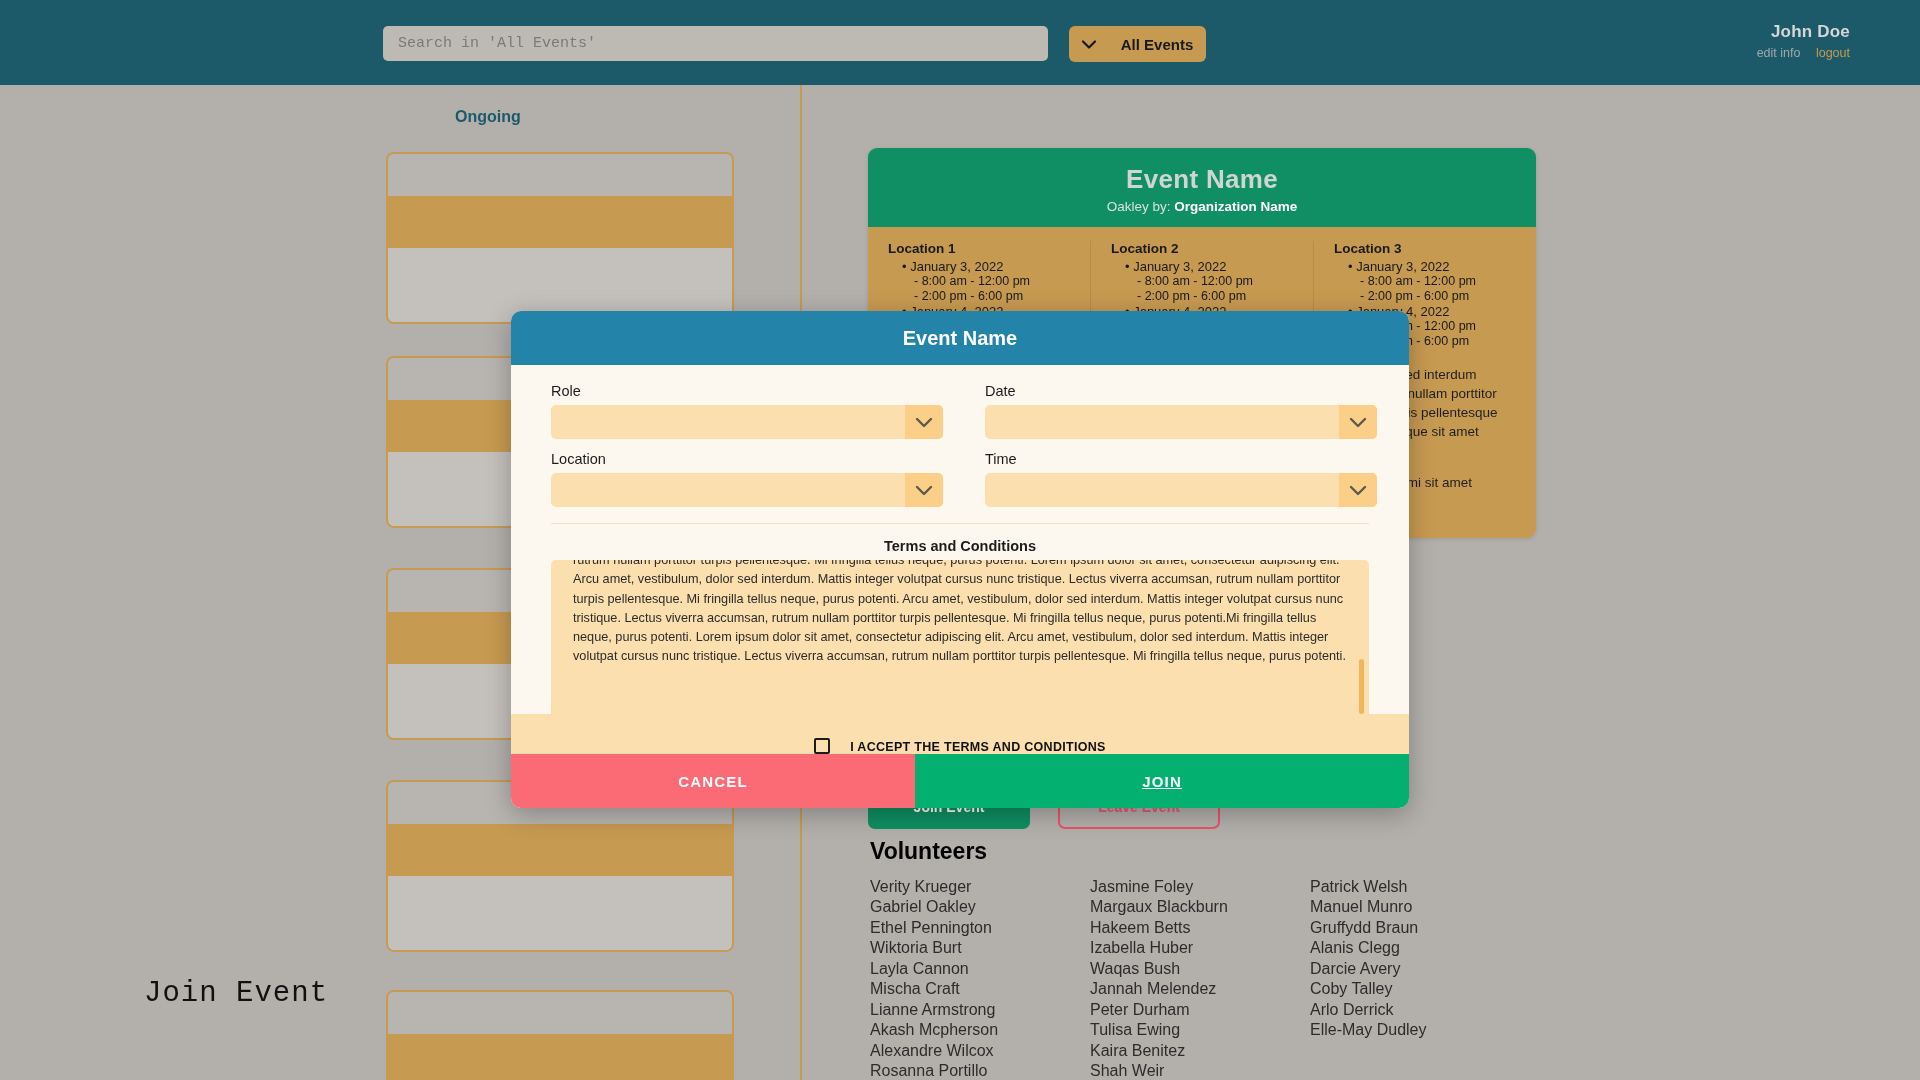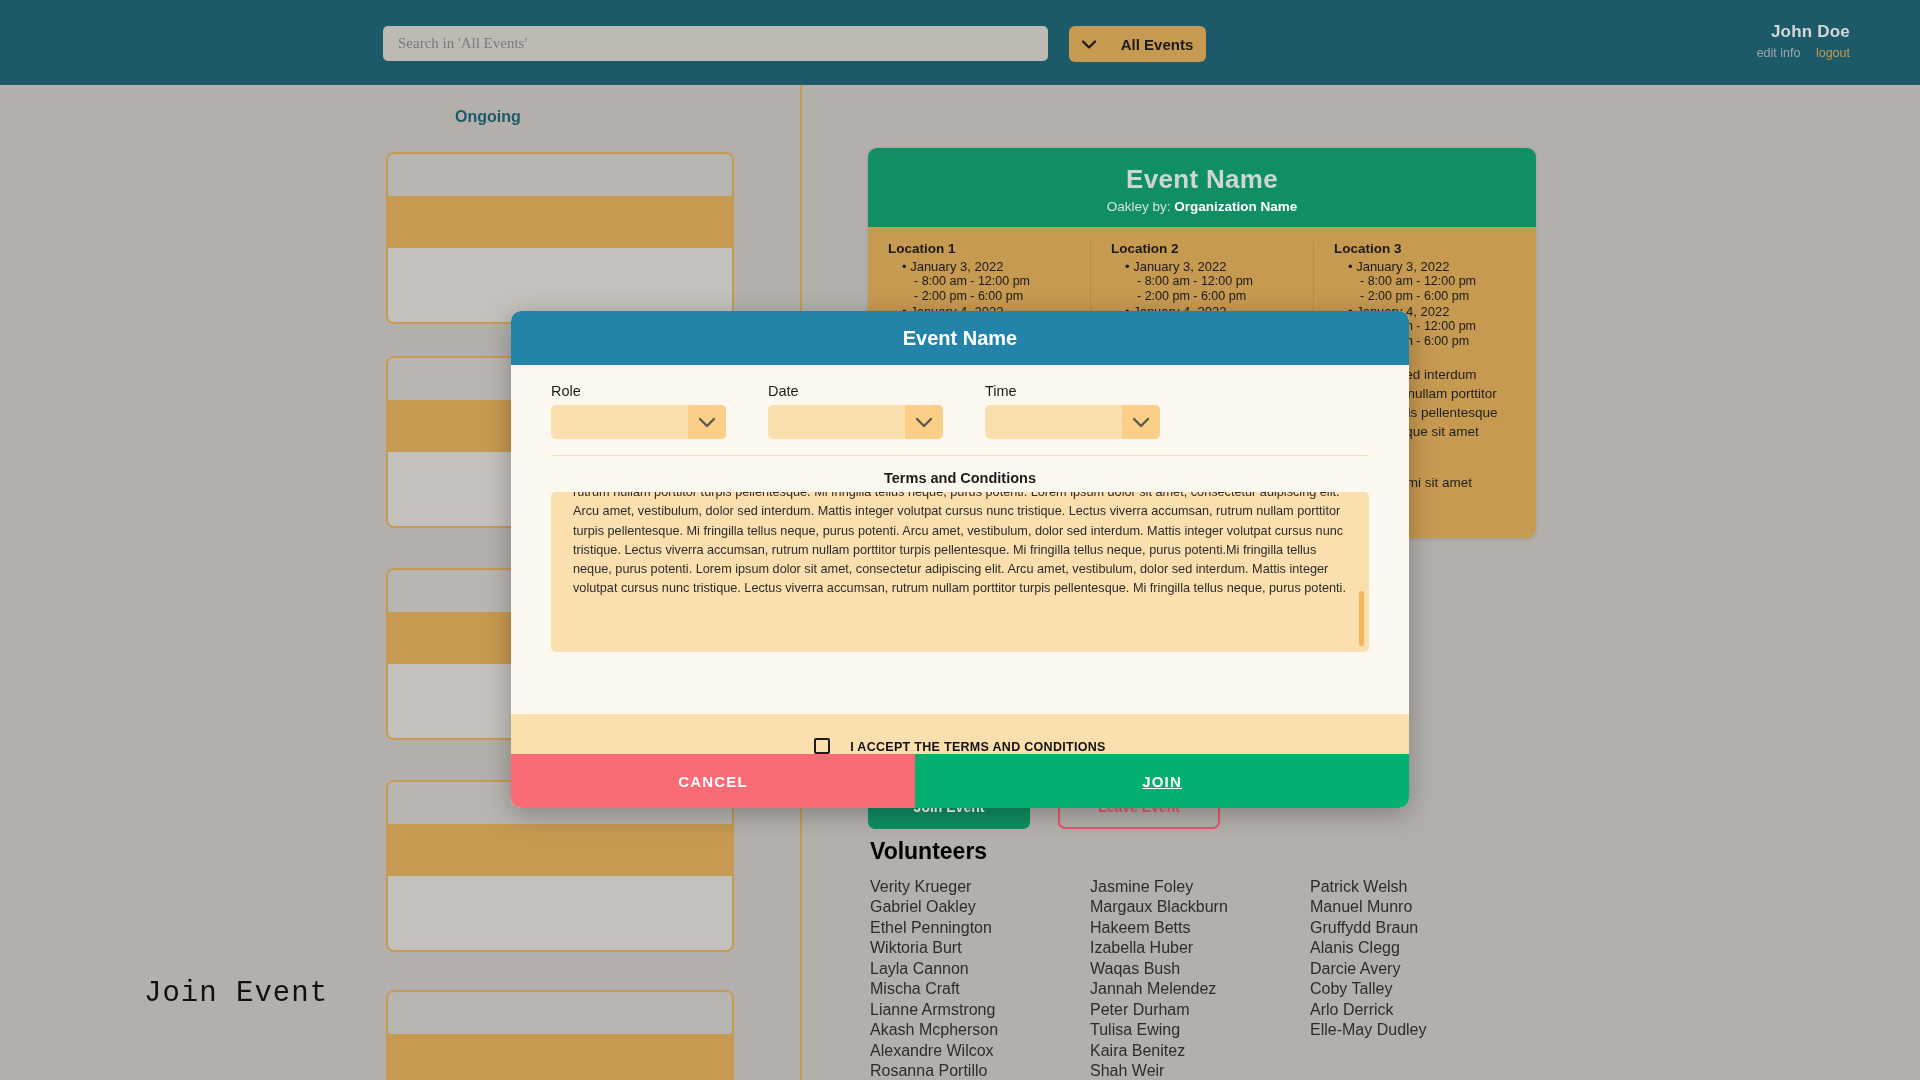--- a/index.html
+++ b/index.html
@@ -18,21 +18,21 @@
     background: #1d5a69;
     display: flex; align-items: center;
   }
   .search-input {
     position: absolute; left: 383px; top: 26px;
     width: 665px; height: 35px;
     background: #bdbab4;
     border: none; border-radius: 5px;
     padding: 0 15px;
     font-size: 15px; color: #5e5e5e;
-    font-family: Liberation Serif, serif;
+    font-family: Liberation Mono, monospace;
     outline: none;
   }
   .search-input::placeholder { color: #7a7a7a; }
   .all-events-btn {
     position: absolute; left: 1069px; top: 26px;
     width: 137px; height: 36px;
     background: #c79a51;
     border: none; border-radius: 6px;
     display: flex; align-items: center; justify-content: center;
     gap: 25px;
@@ -205,21 +205,21 @@
   .modal-head {
     height: 54px; background: #2483a8;
     display: flex; align-items: center; justify-content: center;
   }
   .modal-head .t {
     font-size: 20px; font-weight: bold; color: #ffffff;
   }
   .modal-form {
     padding: 18px 32px 0 40px;
     display: grid;
-    grid-template-columns: 1fr 1fr 1fr 1fr;
+    grid-template-columns: 1fr 1fr;
     column-gap: 42px;
     row-gap: 12px;
   }
   .field-label {
     font-size: 14.5px; color: #1c1c1c;
     margin-bottom: 6px;
   }
   .select-wrap {
     position: relative;
     height: 34px;
@@ -475,20 +475,31 @@
         <div class="select-wrap">
           <span></span>
           <div class="select-btn">
             <svg class="chev-md" viewBox="0 0 18 11">
                 <path d="M2 2L9 9L16 2" stroke="#5b5b4d" stroke-width="2.4" fill="none" stroke-linecap="round" stroke-linejoin="round"></path>
               </svg>
           </div>
         </div>
       </div>
       <div>
+        <div class="field-label">Location</div>
+        <div class="select-wrap">
+          <span></span>
+          <div class="select-btn">
+            <svg class="chev-md" viewBox="0 0 18 11">
+                <path d="M2 2L9 9L16 2" stroke="#5b5b4d" stroke-width="2.4" fill="none" stroke-linecap="round" stroke-linejoin="round"></path>
+              </svg>
+          </div>
+        </div>
+      </div>
+      <div>
         <div class="field-label">Time</div>
         <div class="select-wrap">
           <span></span>
           <div class="select-btn">
             <svg class="chev-md" viewBox="0 0 18 11">
                 <path d="M2 2L9 9L16 2" stroke="#5b5b4d" stroke-width="2.4" fill="none" stroke-linecap="round" stroke-linejoin="round"></path>
               </svg>
           </div>
         </div>
       </div>

